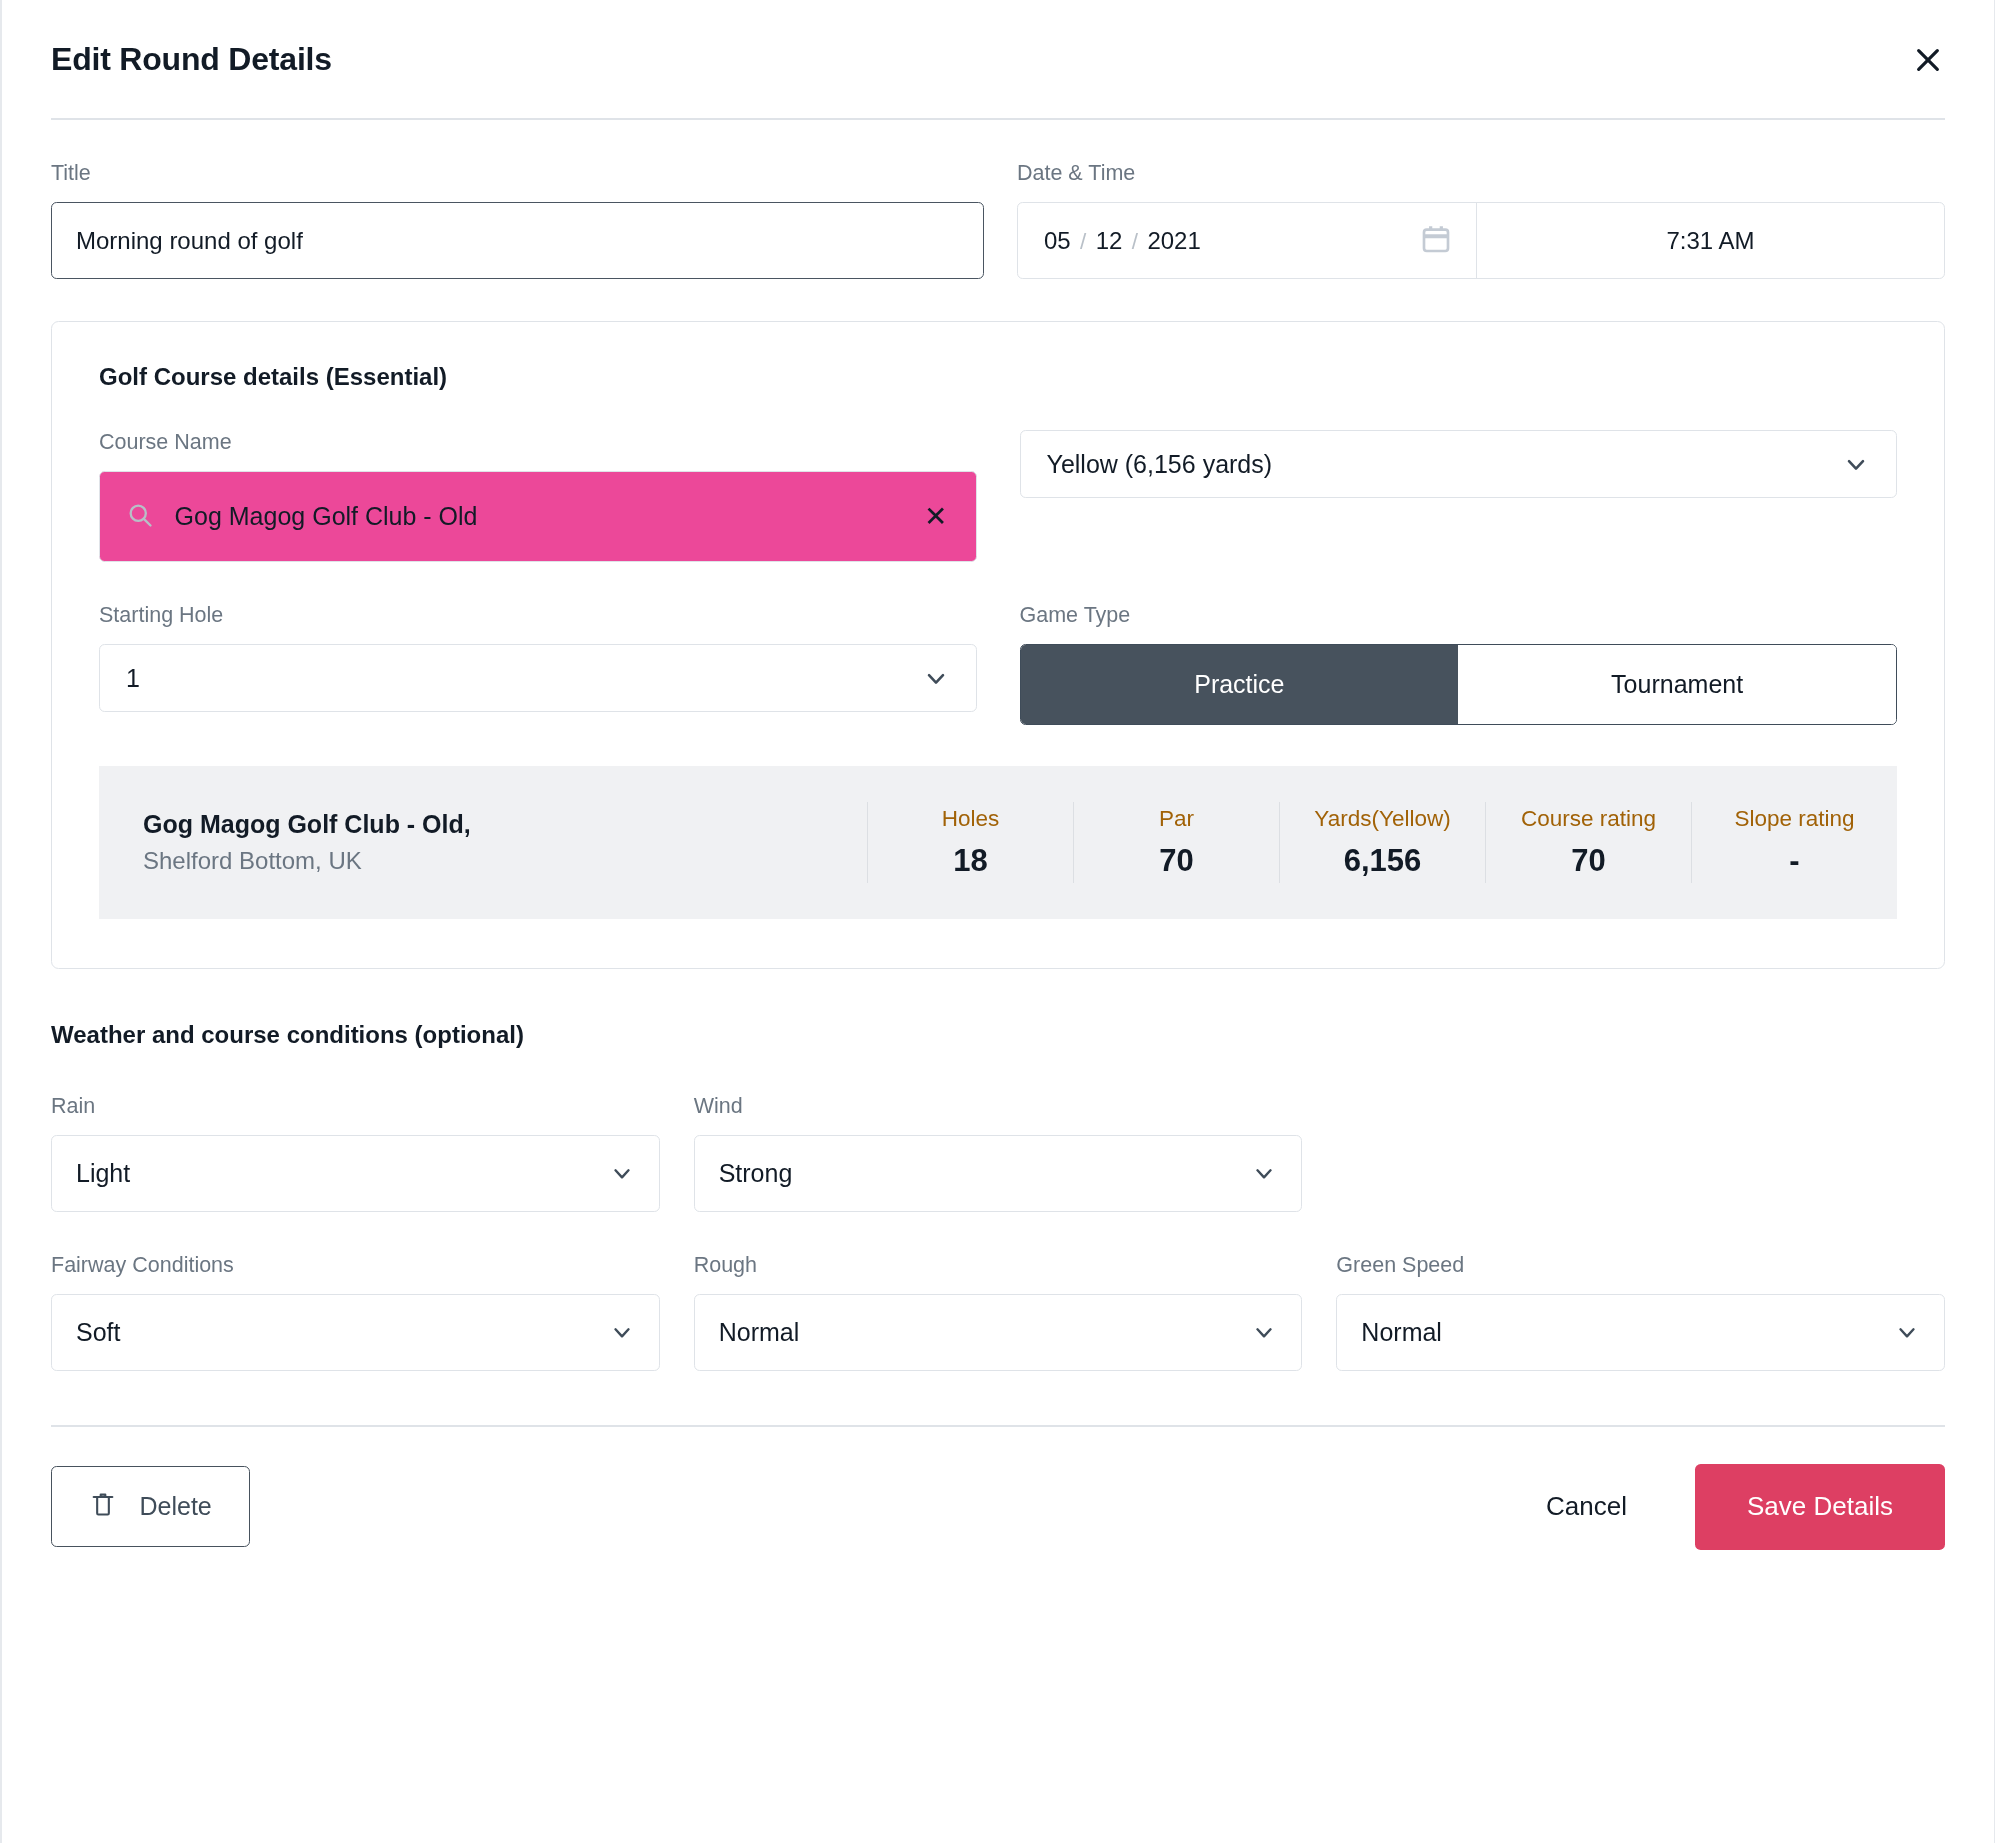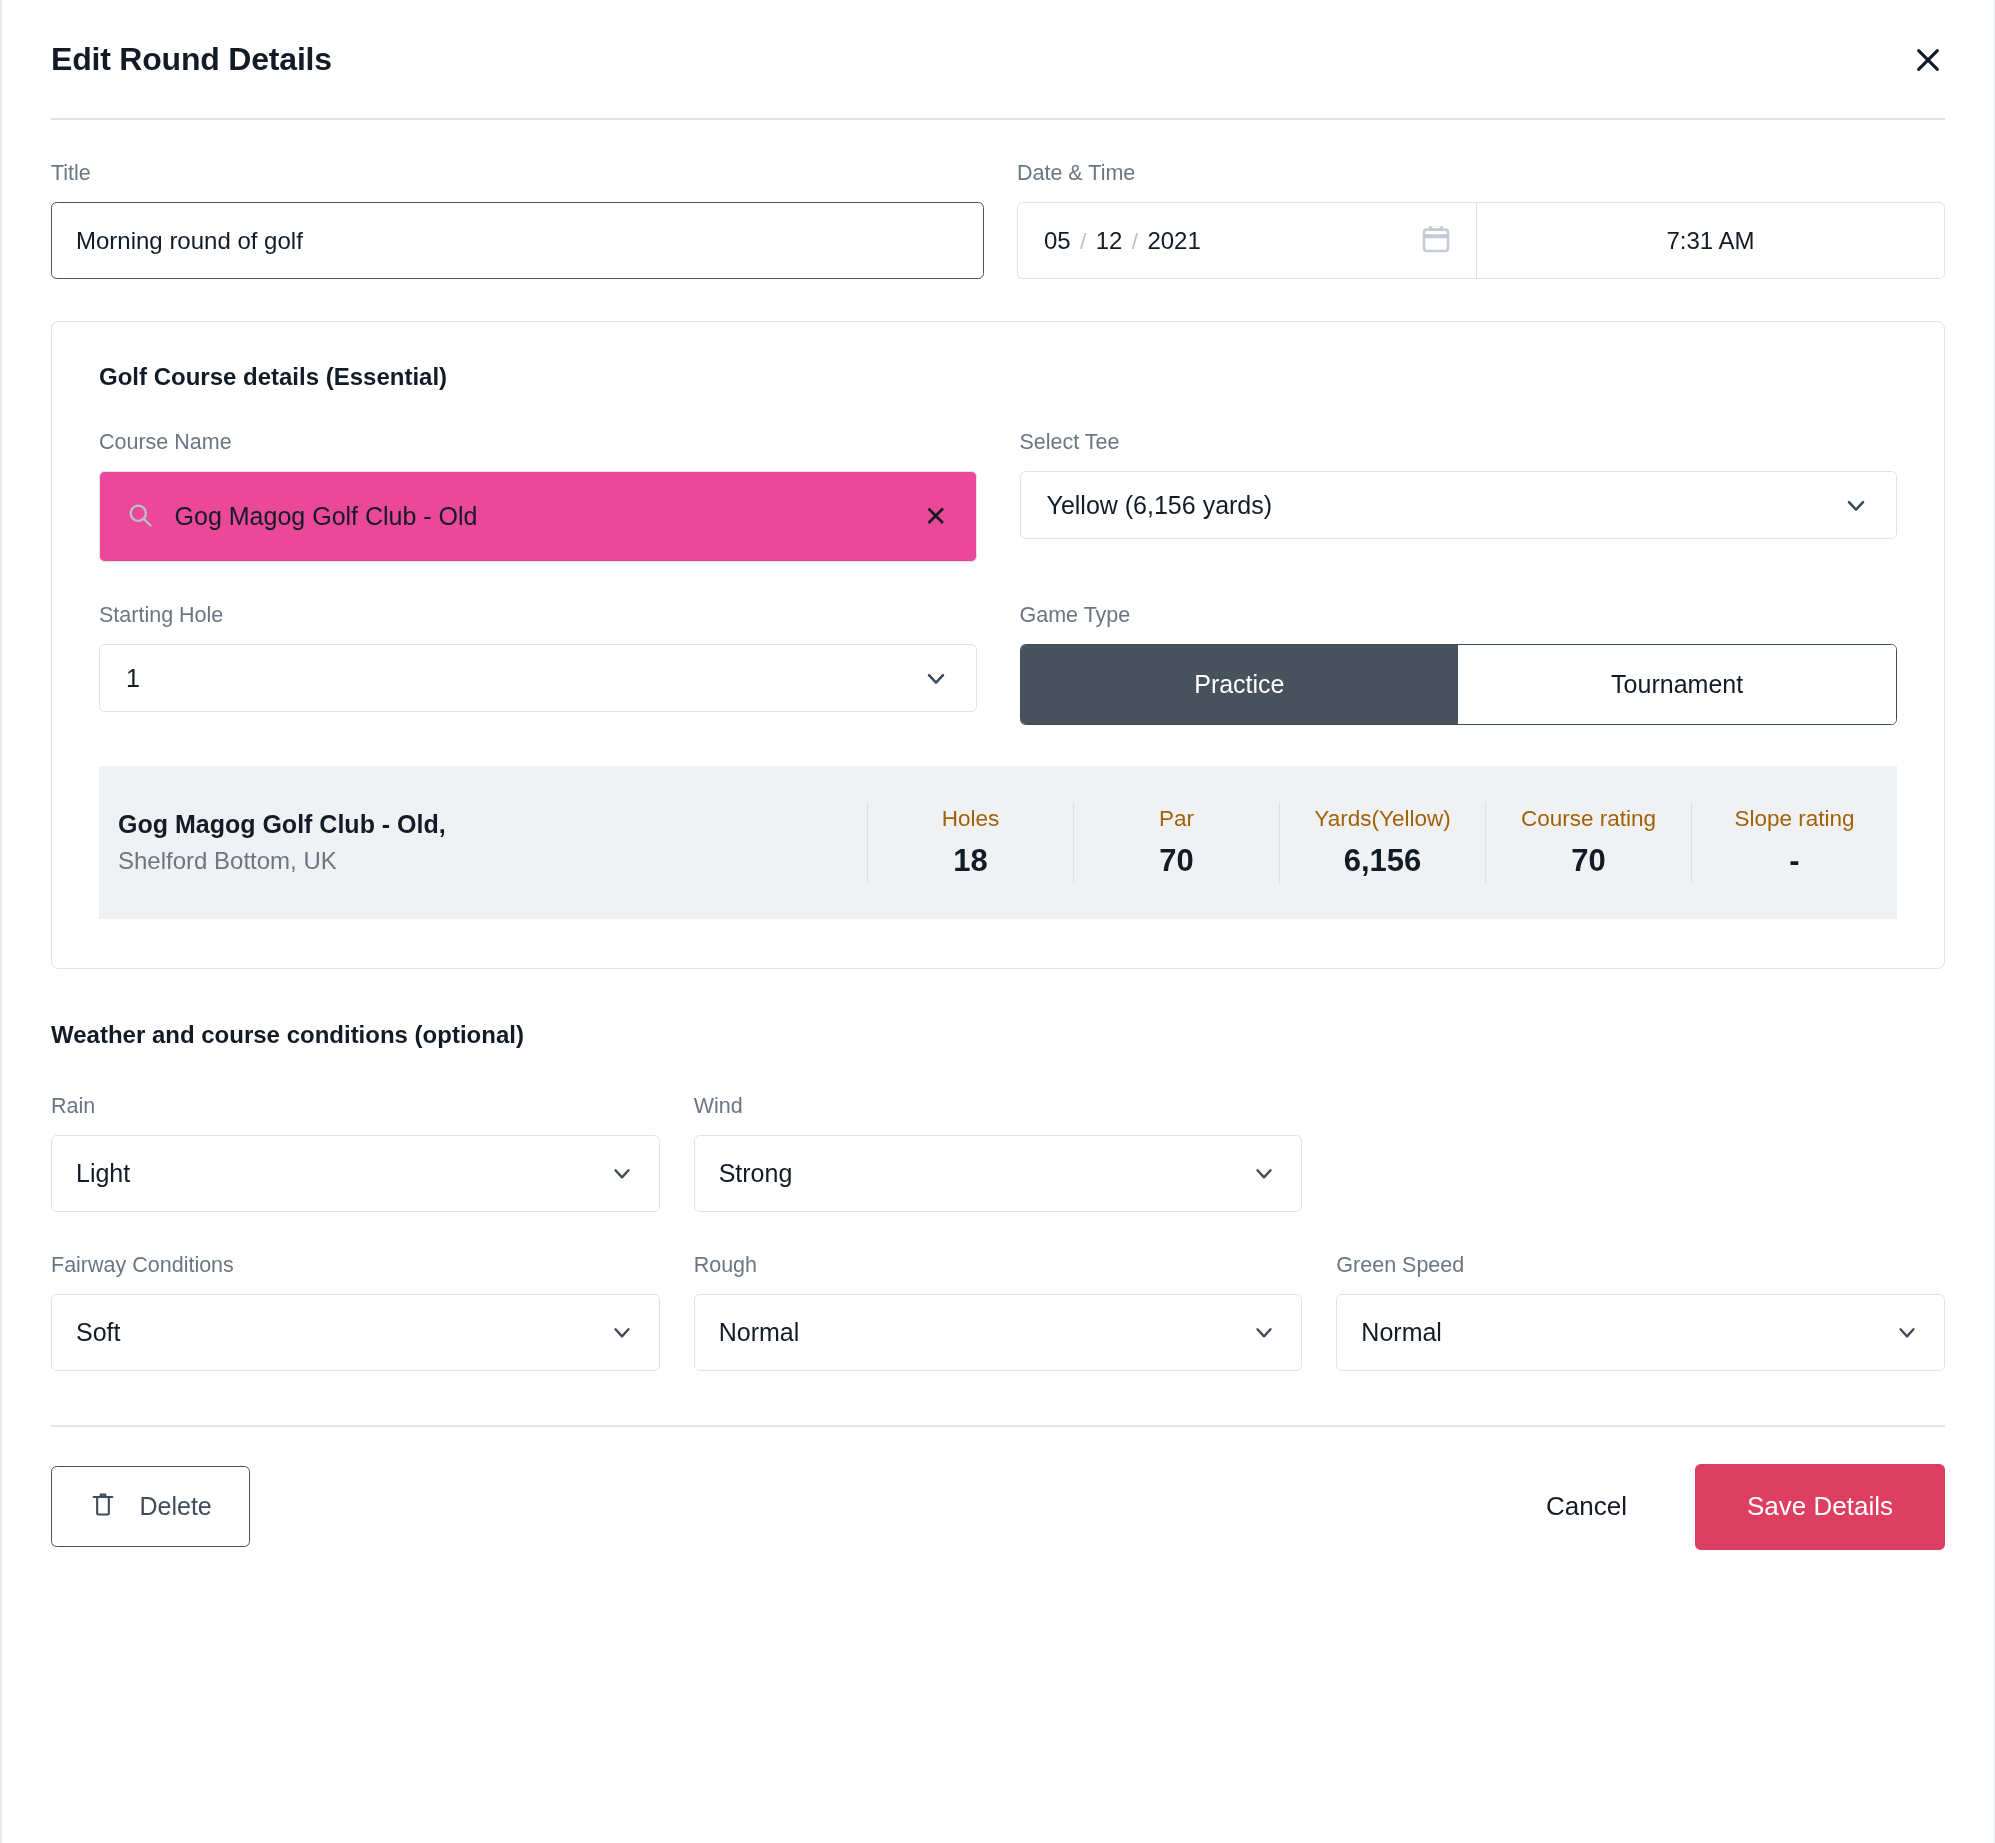--- a/index.html
+++ b/index.html
@@ -209,21 +209,21 @@
   
   .summary-bar {
     background: #f0f1f3;
     display: flex;
     align-items: stretch;
     padding: 36px 0;
     margin-top: 5.6px;
   }
   .summary-name {
     flex: 0 0 768px;
-    padding: 0 19px;
+    padding: 0 44px;
     display: flex;
     flex-direction: column;
     justify-content: center;
   }
   .summary-name .n1 {
     font-size: 25px;
     font-weight: bold;
     color: #121b26;
     margin-bottom: 8.4px;
   }
@@ -403,21 +403,20 @@
               <circle cx="10.5" cy="10.5" r="6.5"></circle>
                 <line x1="15.5" y1="15.5" x2="21" y2="21"></line>
             </svg>
           </span>
           <span class="value">Gog Magog Golf Club - Old</span>
           <button class="clear-x">✕</button>
         </div>
       </div>
 
       <div class="card-col right">
-        <label class="field-label">Select Tee</label>
         <div class="select-box">
           <span>Yellow (6,156 yards)</span>
           <span>
             <svg class="chev" width="28" height="28" viewBox="0 0 24 24" fill="none" stroke="#3f4c59" stroke-width="2.2" stroke-linecap="round" stroke-linejoin="round">
               <polyline points="6,9.5 12,16 18,9.5"></polyline>
             </svg>
           </span>
         </div>
       </div>
     </div>

